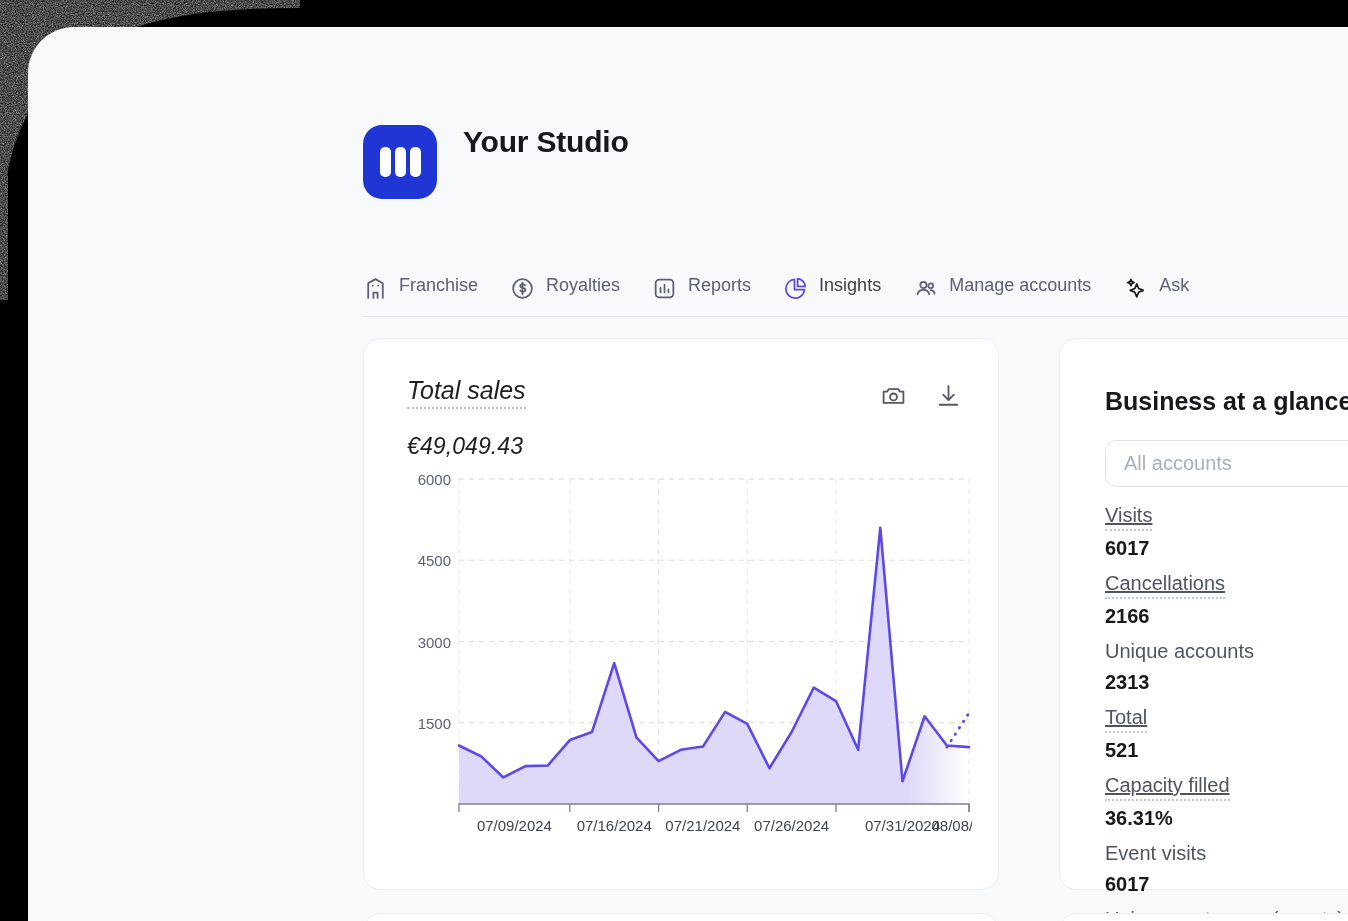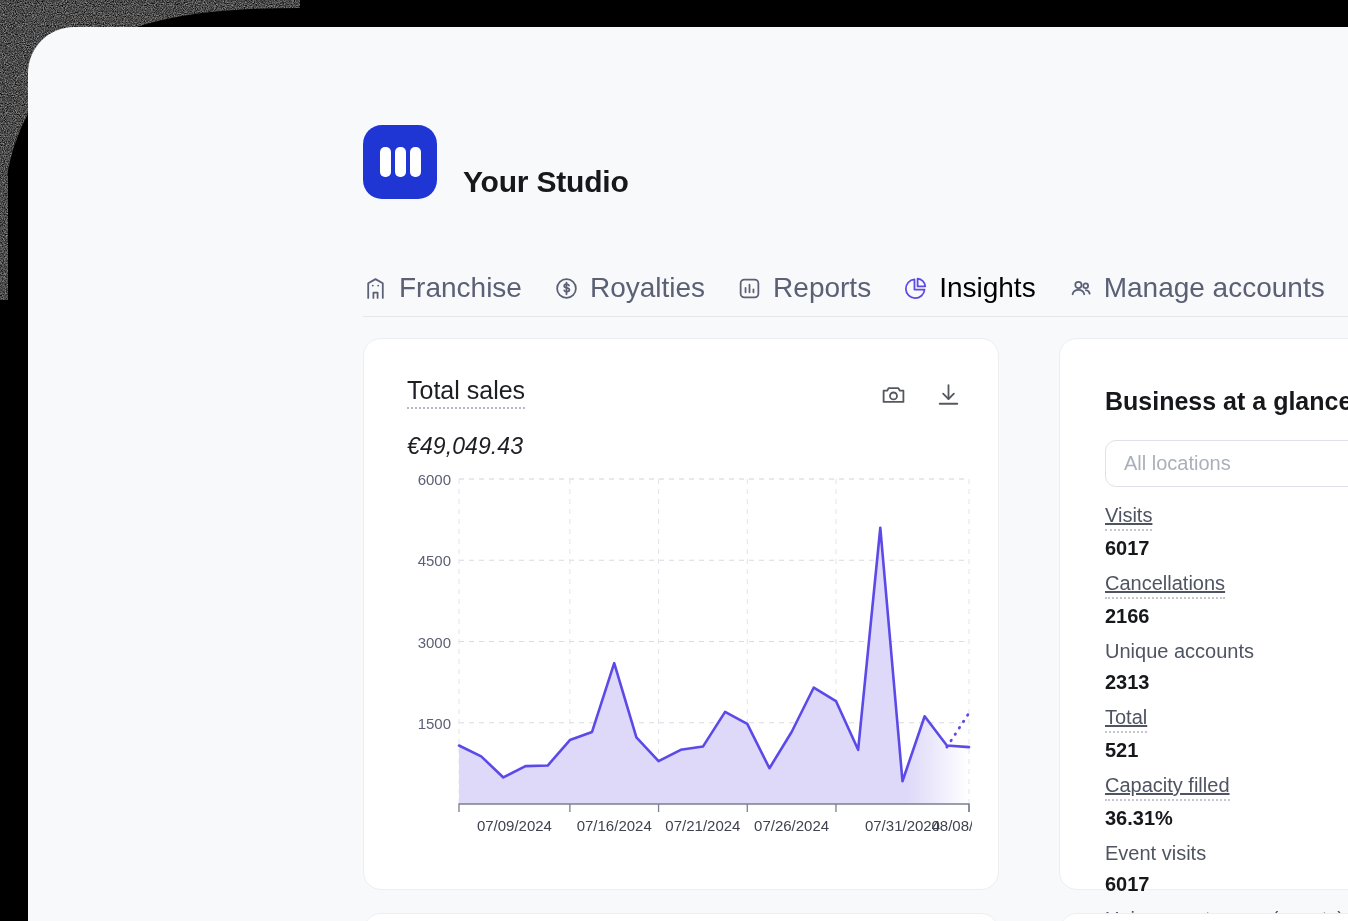--- a/index.html
+++ b/index.html
@@ -29,21 +29,21 @@
     left: 28px; top: 27px;
     width: 1340px; height: 900px;
     background: #f8f9fb;
     border-top-left-radius: 46px;
     overflow: hidden;
   }
 
   
   #brand {
     position: absolute; left: 335px; top: 98px;
-    display: flex; align-items: flex-end; gap: 26px;
+    display: flex; align-items: flex-start; gap: 26px;
   }
   #logo-tile {
     width: 74px; height: 74px;
     border-radius: 19px;
     background: #1f36d4;
     display: flex; align-items: center; justify-content: center;
     gap: 4px;
   }
   #logo-tile i {
     display: block;
@@ -58,44 +58,44 @@
 
   
   #nav {
     position: absolute; left: 335px; top: 222px;
     width: 1005px; height: 68px;
     display: flex; align-items: center; gap: 32px;
     border-bottom: 1px solid #e6e7ec;
     padding-bottom: 8px;
   }
   .nav-item {
-    display: flex; align-items: center; gap: 11px;
-    font-size: 28px; color: #5c6075; white-space: nowrap;
+    display: flex; gap: 11px;
+    font-size: 18px; color: #5c6075; white-space: nowrap;
     cursor: pointer; line-height: 1; margin-top: 19px;
   }
-  .nav-item.active { color: #000000; }
+  .nav-item.active { color: #404040; }
   .nav-item.ai     { color: #5c6075; }
   .nav-ico { width: 25px; height: 25px; display: block; flex: none; }
 
   
   .card {
     position: absolute;
     background: #fff;
     border: 1px solid #eceef2;
     border-radius: 18px;
   }
   #card-sales   { left: 335px; top: 311px; width: 636px; height: 552px; }
   #card-glance  { left: 1031px; top: 311px; width: 380px; height: 552px; }
   #card-bottom-left  { left: 335px; top: 886px; width: 636px; height: 120px; }
   #card-bottom-right { left: 1031px; top: 886px; width: 380px; height: 120px; }
 
   
   #sales-head {
     position: absolute; left: 43px; top: 38px; right: 36px;
-    display: flex; align-items: center; justify-content: space-between;
+    display: flex; align-items: flex-end; justify-content: space-between; font-style: italic;
   }
   #sales-title {
     font-size: 25px; font-weight: 400; color: #1d1e23;
     border-bottom: 2px dotted #b9bcc6;
     padding-bottom: 2px; line-height: 1.1;
   }
   #sales-actions { display: flex; align-items: center; gap: 28px; margin-top: 4px; }
   .act-ico { width: 27px; height: 27px; cursor: pointer; display: block; }
   #sales-value {
     position: absolute; left: 43px; top: 94px;
@@ -280,21 +280,21 @@
           <text x="495.47826086956525" y="362" text-anchor="middle" font-size="15" fill="#3f434f" font-family="&quot;Liberation Sans&quot;, sans-serif">07/31/2024</text>
           <text x="562" y="362" text-anchor="middle" font-size="15" fill="#3f434f" font-family="&quot;Liberation Sans&quot;, sans-serif">08/08/2024</text>
         </svg>
     </div>
   </section>
 
   <section class="card" id="card-glance">
     <div id="glance-title">Business at a glance</div>
 
     <div id="loc-select">
-      <span>All locations</span>
+      <span>All accounts</span>
     </div>
 
     <div id="stats">
         <div class="stat">
           <div><span class="stat-label dotted">Visits</span></div>
           <div class="stat-value">6017</div>
         </div>
         <div class="stat">
           <div><span class="stat-label dotted">Cancellations</span></div>
           <div class="stat-value">2166</div>

